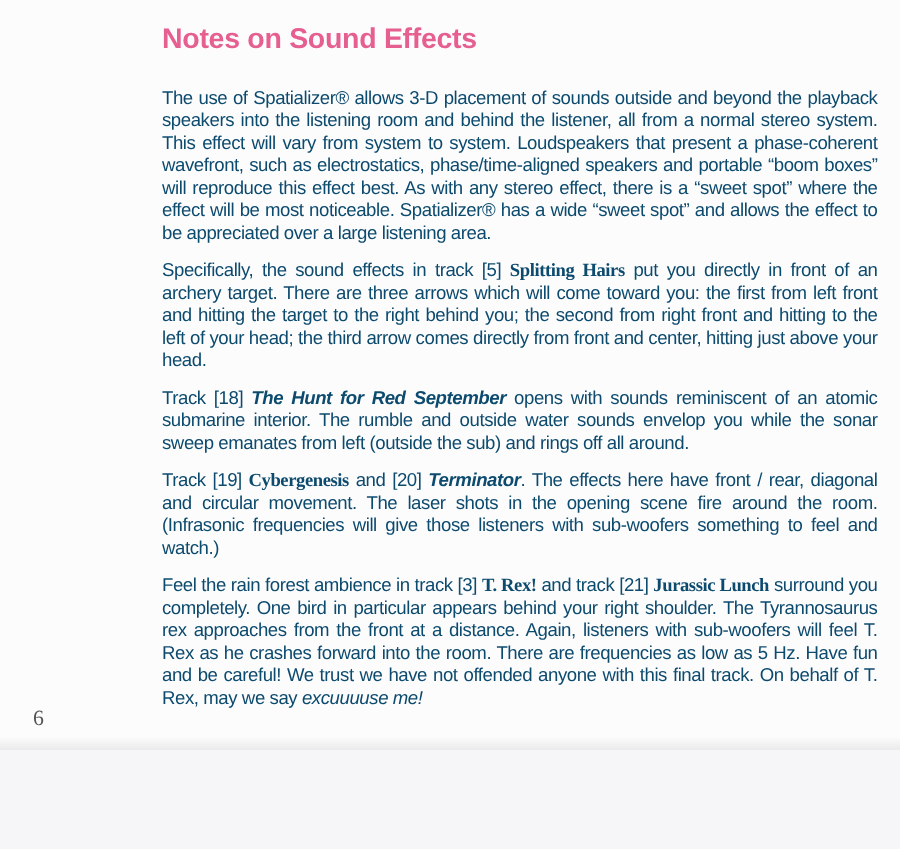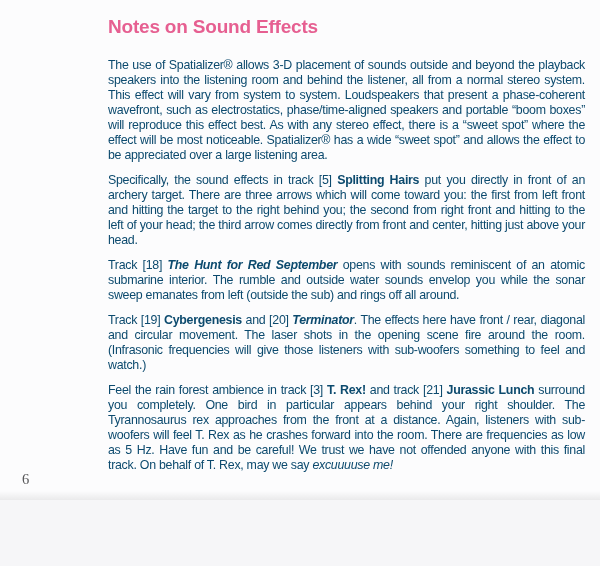--- a/index.html
+++ b/index.html
@@ -34,21 +34,21 @@
     letter-spacing: -0.2px;
   }
   .body-text p {
     margin: 0 0 10px 0;
     text-align: justify;
     font-size: 12.4px;
     line-height: 15px;
     letter-spacing: -0.28px;
     color: #0c4a6e;
   }
-  .run-bold { font-weight: 700; }
+  .run-bold { font-weight: 700; font-family: Liberation Serif, serif; }
   .run-bold-italic { font-weight: 700; font-style: italic; }
   .run-italic { font-style: italic; }
   .signature {
     margin-top: 27px;
     font-style: italic;
     font-size: 12.5px;
     letter-spacing: -0.2px;
     color: #6e6e6e;
   }
   .page-number {

